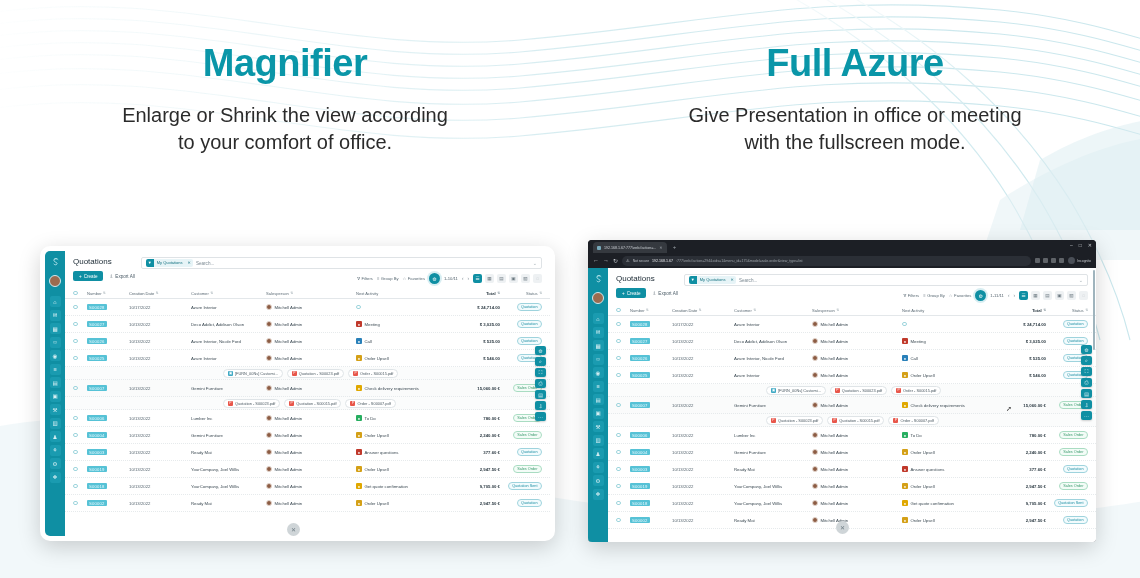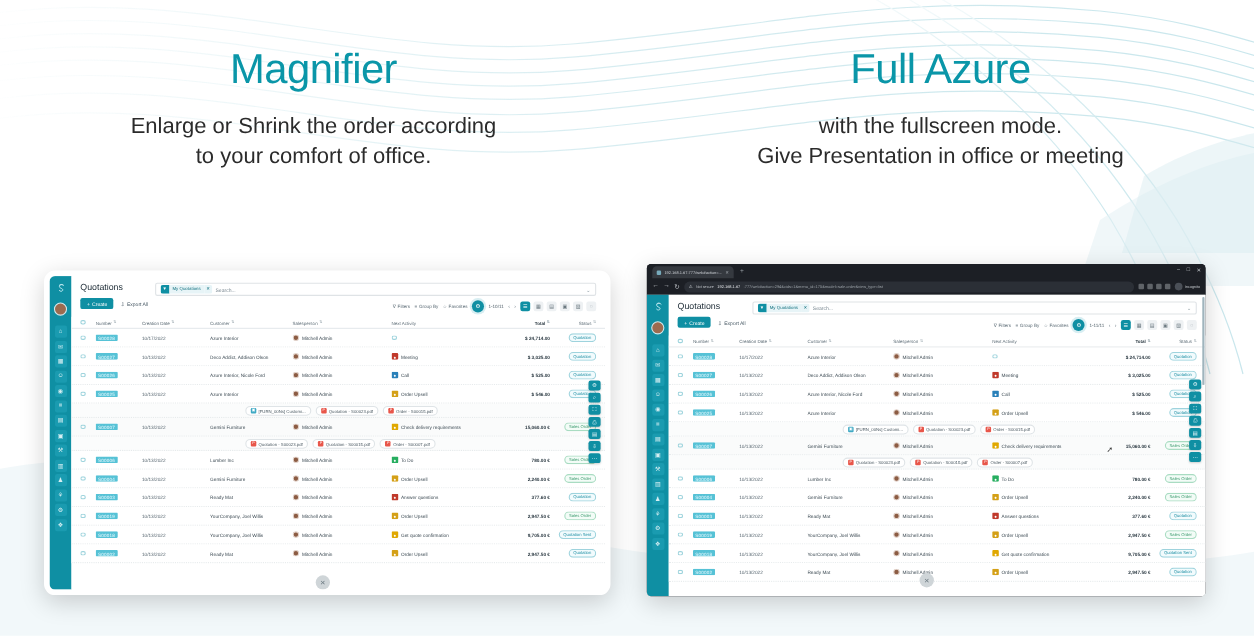--- a/index.html
+++ b/index.html
@@ -11,21 +11,21 @@
     overflow:hidden;
   }
   .bg-waves { position:absolute; inset:0; z-index:0; pointer-events:none; }
 
   .feature-cols {
     position:absolute; top:0; left:0; width:1140px; height:200px;
     display:flex; z-index:2;
   }
   .feature-col { flex:1; text-align:center; padding-top:42px; }
   .feature-title {
-    font-size:38px; font-weight:normal; color:#0a96a8; letter-spacing:-0.5px;
+    font-size:38px; font-weight:bold; color:#0a96a8; letter-spacing:-0.5px;
     line-height:1.15;
   }
   .feature-sub {
     margin-top:16px; font-size:20px; color:#2b2b2b; line-height:1.35;
   }
 
   
   .app-window { position:absolute; z-index:3; background:#fff; overflow:hidden; }
 
   .tablet {
@@ -214,29 +214,29 @@
   </g>
   <path d="M1000,200 C1060,160 1120,140 1160,136 L1160,260 L980,260 Z" fill="#e3f1f4" opacity=".55"></path>
   <path d="M1040,160 C1090,130 1140,120 1160,118 L1160,230 L1020,230 Z" fill="#d6ebef" opacity=".45"></path>
   <path d="M-20,430 C120,400 260,430 420,470 C560,505 700,520 860,520 C1000,520 1100,510 1160,498 L1160,600 L-20,600 Z" fill="#edf6f8" opacity=".75"></path>
 </svg>
 
 <div class="feature-cols">
   <div class="feature-col">
     <div class="feature-title">Magnifier</div>
     <div class="feature-sub">
-      <div>Enlarge or Shrink the order according</div>
+      <div>Enlarge or Shrink the view according</div>
       <div>to your comfort of office.</div>
     </div>
   </div>
   <div class="feature-col">
     <div class="feature-title">Full Azure</div>
     <div class="feature-sub">
+      <div>Give Presentation in office or meeting</div>
       <div>with the fullscreen mode.</div>
-      <div>Give Presentation in office or meeting</div>
     </div>
   </div>
 </div>
 
 <div class="app-window tablet">
   <div class="app-body" style="height:285px;">
     <div class="vside">
       <div class="vside-logo">
         <svg viewBox="0 0 24 24" width="13" height="13" fill="none" stroke="currentColor" stroke-width="1.6">
           <path d="M17 7c-1.5-2-4.5-2.5-6.5-1.2C8.4 7.2 9 10 11.5 11c2.5 1 4 2 3.2 3.8-0.8 1.8-4 2.2-6-0.3"></path>

